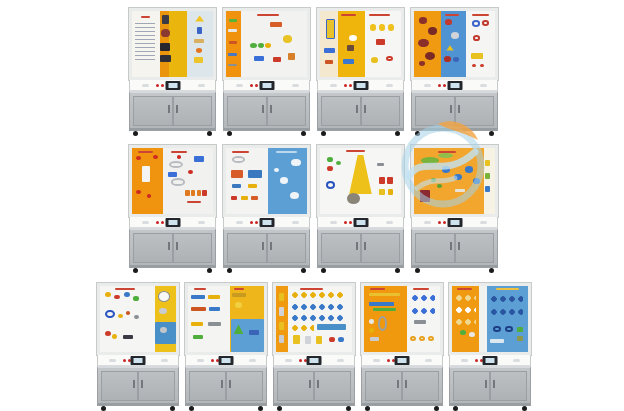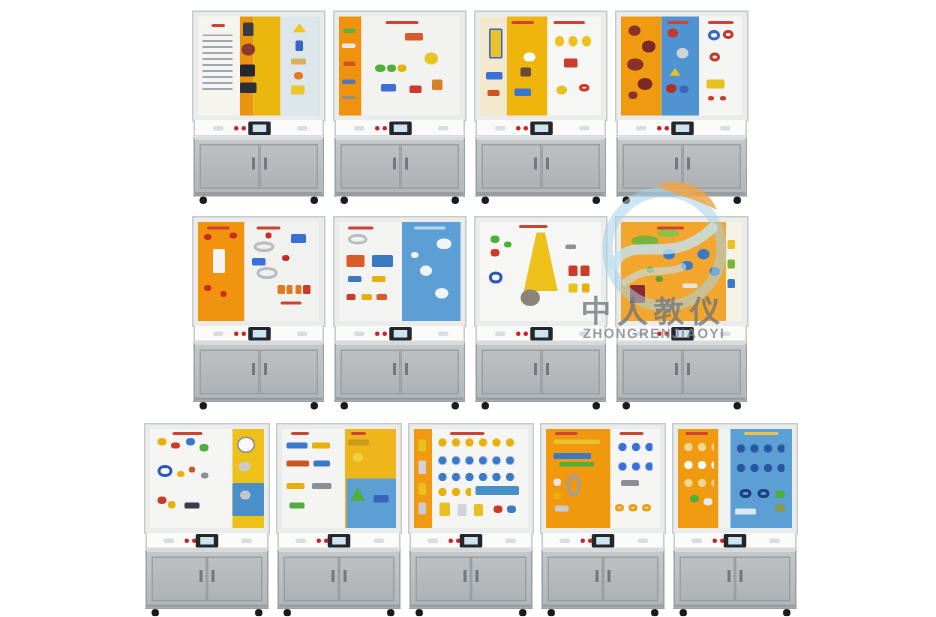--- a/index.html
+++ b/index.html
@@ -647,15 +647,13 @@
     </div>
 
   <div class="wm">
     <svg id="wm-svg" width="120" height="100" viewBox="0 0 120 100">
       <circle id="wm-ring" cx="60" cy="48" r="38" fill="none" stroke="#a6d2e8" stroke-width="7" opacity="0.55"></circle>
       <path id="wm-swirl1" d="M26,58 C40,36 62,62 92,34" fill="none" stroke="#c2e2f2" stroke-width="7" stroke-linecap="round" opacity="0.8"></path>
       <path id="wm-swirl2" d="M34,70 C50,58 60,66 72,60" fill="none" stroke="#c2e2f2" stroke-width="5" stroke-linecap="round" opacity="0.6"></path>
       <path id="wm-sail" d="M55,6 C70,-2 90,8 95,22 C80,14 66,12 55,6 Z" fill="#f2a340" opacity="0.8"></path>
     </svg>
   </div>
-  <div class="wm-cn">中人教仪</div>
-  <div class="wm-en">ZHONGRENJIAOYI</div>
 </div>
 
 </body></html>

